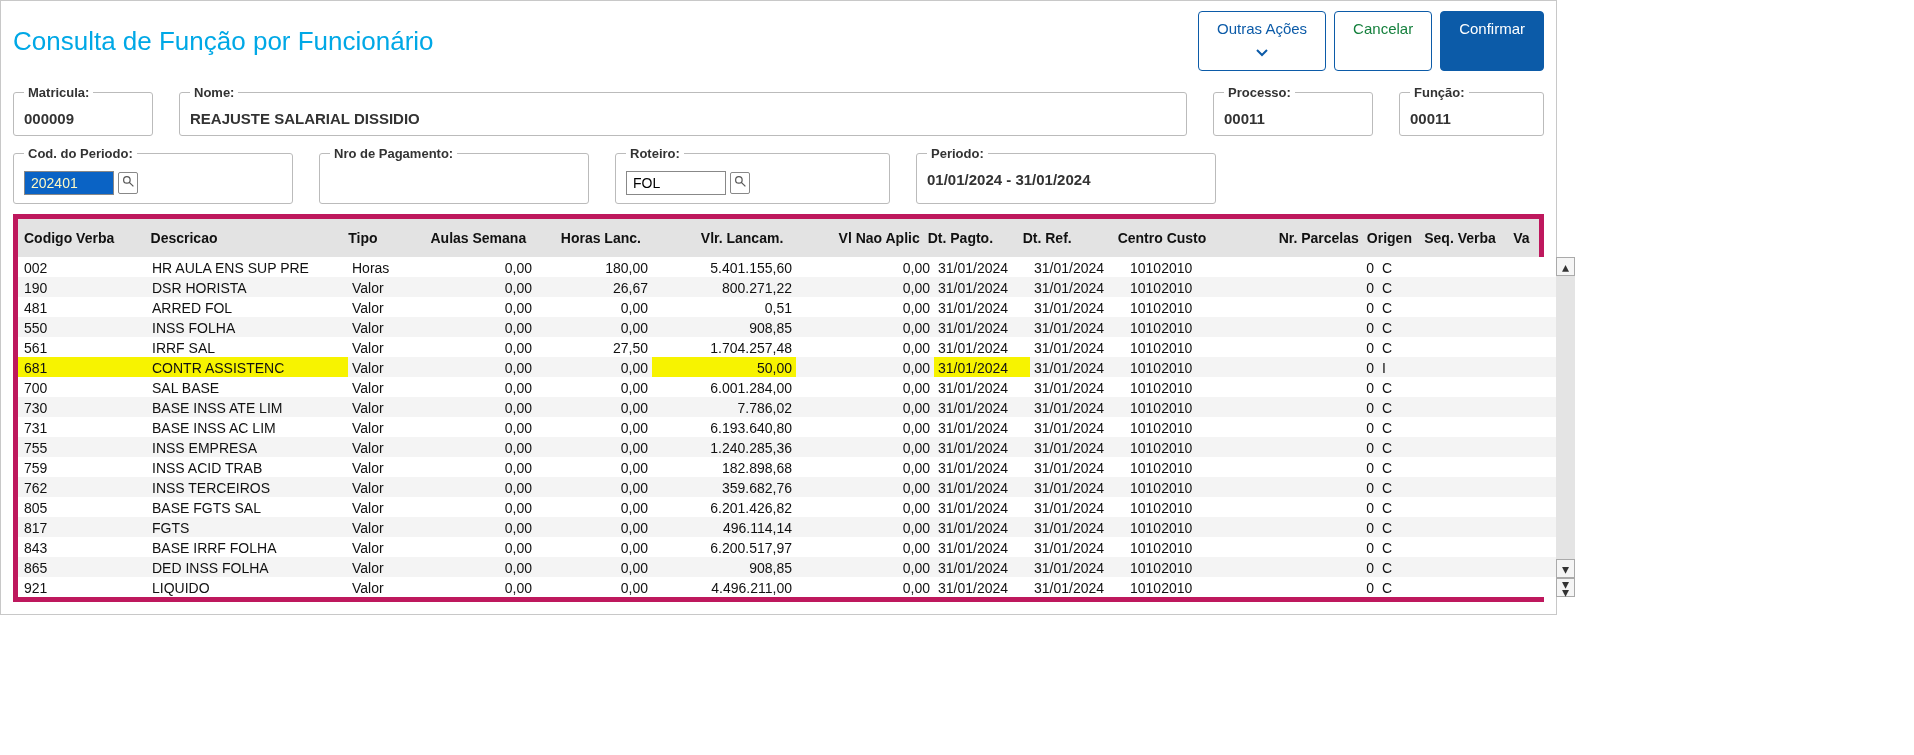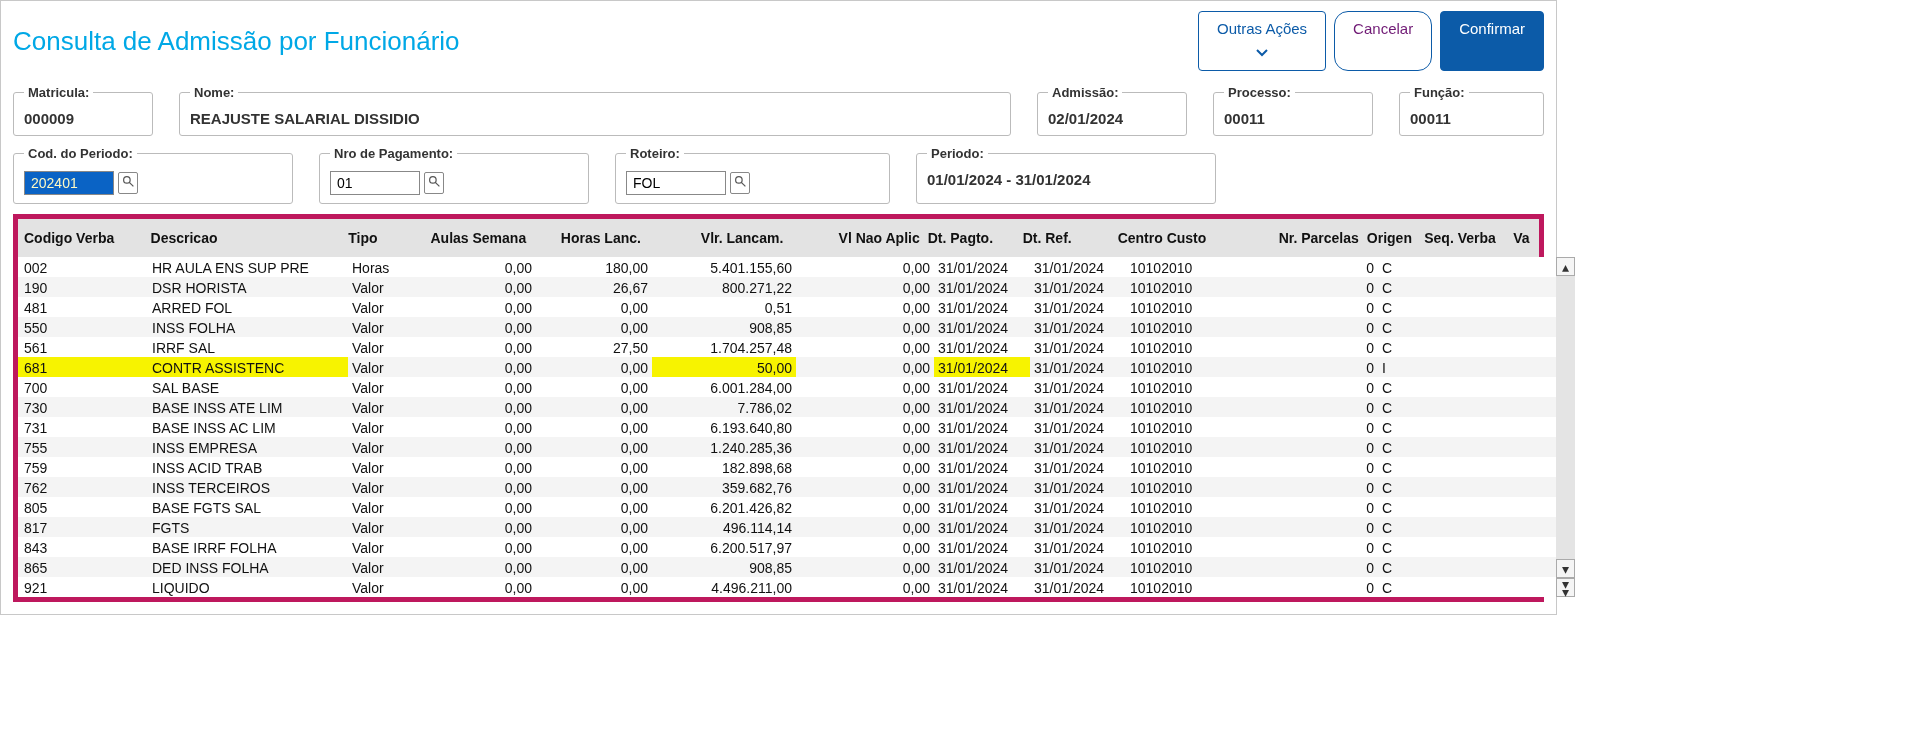--- a/index.html
+++ b/index.html
@@ -3,21 +3,21 @@
 <meta charset="utf-8">
 <style>
   * { box-sizing: border-box; margin: 0; padding: 0; font-family: Arial, sans-serif; }
   body { background:#fff; font-size:14px; color:#333; }
   .wrap { width:1557px; border:1px solid #c8c8c8; padding:0 12px 12px; background:#fff; position:relative;}
   .top-bar { display:flex; align-items:center; padding:10px 0 14px; }
   .title { color:#00a8e6; font-size:26px; font-weight:400; }
   .actions { margin-left:auto; display:flex; gap:8px; }
   .btn { border:1px solid #0c5ba8; padding:8px 18px; border-radius:4px; font-size:15px; background:#fff; cursor:pointer; display:flex; align-items:center; gap:8px;flex-direction:column;}
   .btn-outras { color:#0c5ba8; }
-  .btn-cancel { color:#701a75;border-radius:14px; }
+  .btn-cancel { color:#15803d; }
   .btn-confirm { background:#0c5ba8; color:#fff; border-color:#0c5ba8; }
   .chev { width:12px; height:12px; }
   .form-row { display:flex; gap:26px; margin-bottom:10px; }
   fieldset.fgrp { border:1px solid #bbb; border-radius:3px; position:relative; padding:10px 10px 8px; background:#fff; }
   fieldset.fgrp legend { font-weight:bold; font-size:13px; color:#333; padding:0 4px; }
   .g-matricula { width:140px; }
   .g-nome { flex:1; }
   .g-admissao { width:150px; }
   .g-processo { width:160px; }
   .g-funcao { width:145px; }
@@ -61,21 +61,21 @@
   .sb-track { flex:1; background:#e4e4e4;}
   .grid-body-wrap { display:flex; }
   .grid-rows { flex:1; }
 </style>
 </head>
 <body>
 
 <div class="wrap">
 
   <div class="top-bar">
-    <div class="title">Consulta de Admissão por Funcionário</div>
+    <div class="title">Consulta de Função por Funcionário</div>
     <div class="actions">
       <button class="btn btn-outras">
         <span>Outras Ações</span>
         <span>
           <svg class="chev" viewBox="0 0 12 12">
               <path d="M1 3 L6 8 L11 3" fill="none" stroke="#0c5ba8" stroke-width="2"></path>
             </svg>
         </span>
       </button>
       <button class="btn btn-cancel">
@@ -89,24 +89,20 @@
 
   <div class="form-row">
     <fieldset class="fgrp g-matricula">
       <legend>Matricula:</legend>
       <span class="txtval">000009</span>
     </fieldset>
     <fieldset class="fgrp g-nome">
       <legend>Nome:</legend>
       <span class="txtval">REAJUSTE SALARIAL DISSIDIO</span>
     </fieldset>
-    <fieldset class="fgrp g-admissao">
-      <legend>Admissão:</legend>
-      <span class="txtval">02/01/2024</span>
-    </fieldset>
     <fieldset class="fgrp g-processo">
       <legend>Processo:</legend>
       <span class="txtval">00011</span>
     </fieldset>
     <fieldset class="fgrp g-funcao">
       <legend>Função:</legend>
       <span class="txtval">00011</span>
     </fieldset>
   </div>
 
@@ -120,31 +116,20 @@
             <svg viewBox="0 0 16 16">
                 <circle cx="6" cy="6" r="4" fill="none" stroke="#555" stroke-width="1.5"></circle>
                 <line x1="9" y1="9" x2="14" y2="14" stroke="#555" stroke-width="1.5"></line>
               </svg>
           </span>
         </span>
       </div>
     </fieldset>
     <fieldset class="fgrp g-nro">
       <legend>Nro de Pagamento:</legend>
-      <div class="inpwrap">
-        <input class="inp inp-nro" value="01" style="">
-        <span class="lookup">
-          <span>
-            <svg viewBox="0 0 16 16">
-                <circle cx="6" cy="6" r="4" fill="none" stroke="#555" stroke-width="1.5"></circle>
-                <line x1="9" y1="9" x2="14" y2="14" stroke="#555" stroke-width="1.5"></line>
-              </svg>
-          </span>
-        </span>
-      </div>
     </fieldset>
     <fieldset class="fgrp g-rot">
       <legend>Roteiro:</legend>
       <div class="inpwrap">
         <input class="inp inp-rot" value="FOL" style="">
         <span class="lookup">
           <span>
             <svg viewBox="0 0 16 16">
                 <circle cx="6" cy="6" r="4" fill="none" stroke="#555" stroke-width="1.5"></circle>
                 <line x1="9" y1="9" x2="14" y2="14" stroke="#555" stroke-width="1.5"></line>

